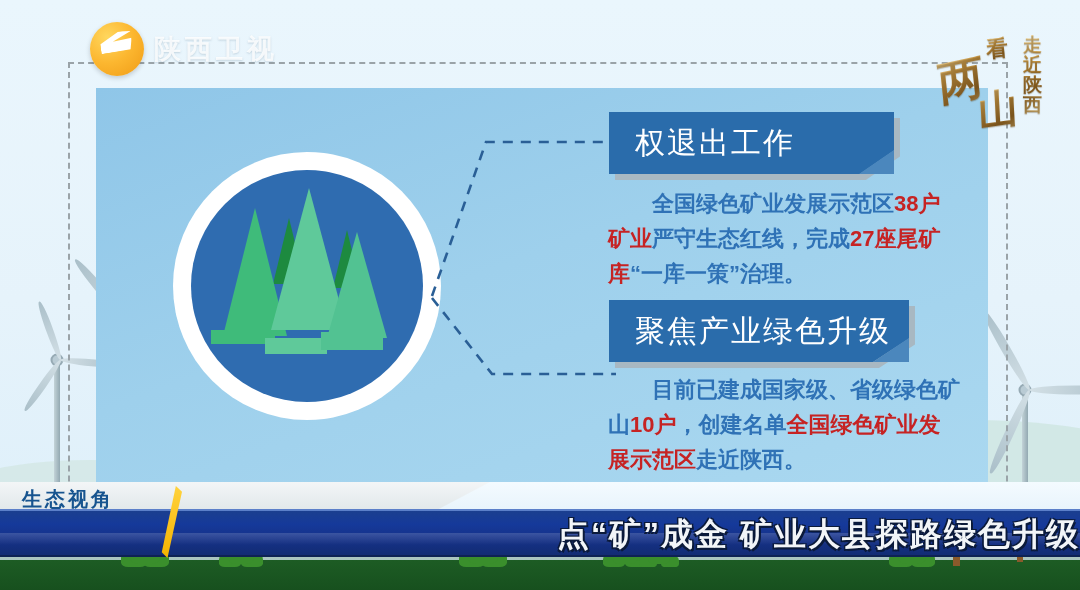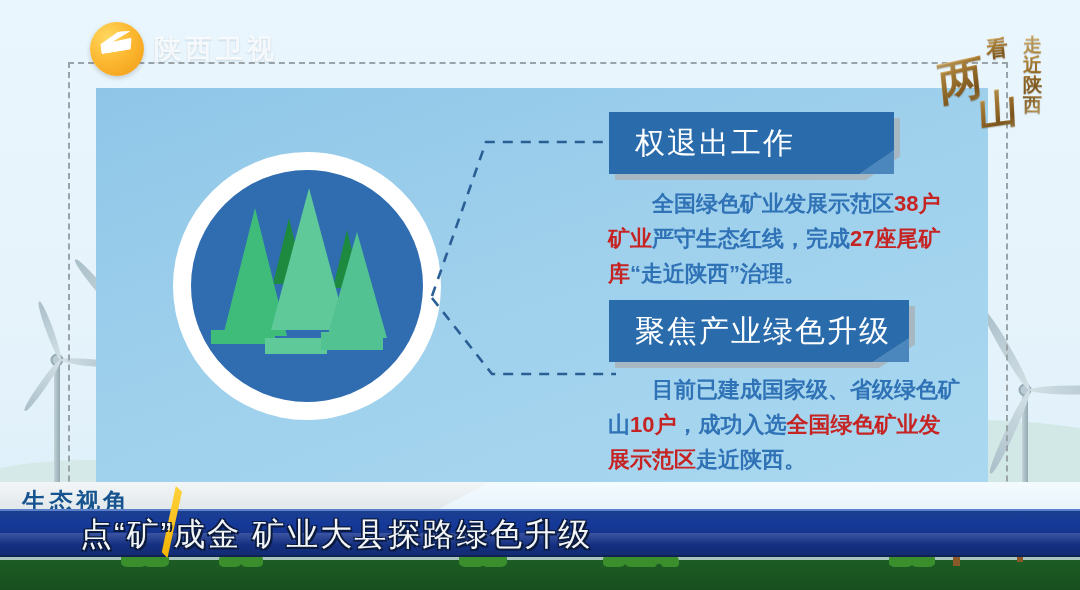--- a/index.html
+++ b/index.html
@@ -212,21 +212,21 @@
   .gm-col   { left: 86px; top: 10px; font-size: 19px; line-height: 20px; width: 22px; text-align: right; }
 
   
   .lt-gray {
     position: absolute; left: 0; top: 482px; width: 490px; height: 31px;
     background: linear-gradient(180deg,#f3f6f7 0%,#dfe6e9 100%);
     clip-path: polygon(0 0, 100% 0, 88% 100%, 0 100%);
   }
   .lt-gray-label {
     position: absolute; left: 22px; top: 486px;
-    font-size: 24px; font-weight: 700; letter-spacing: 3px;
+    font-size: 20px; font-weight: 700; letter-spacing: 3px;
     color: #17548f;
   }
   .lt-white {
     position: absolute; left: 150px; top: 482px; right: 0; height: 31px;
     background: linear-gradient(180deg,#f4fbff 0%,#e7f3fb 100%);
   }
   .lt-bar {
     position: absolute; left: 0; top: 509px; right: 0; height: 48px;
     background: linear-gradient(180deg,#1b3f8f 0%,#15399a 30%,#16328a 60%,#122c74 100%);
     border-top: 2px solid #5b7fc9;
@@ -242,22 +242,22 @@
     color: #ffffff;
     text-shadow: 2px 2px 0 #123, -1px -1px 0 #123, 1px -1px 0 #123, -1px 1px 0 #123;
   }
   .lt-slash {
     position: absolute; left: 160px; top: 486px; width: 22px; height: 72px;
     background: linear-gradient(180deg,#ffd23d 0%,#f5b400 100%);
     clip-path: polygon(72% 0, 100% 8%, 34% 100%, 8% 92%);
   }
   .lt-title {
     position: absolute; left: 0; right: 0; top: 513px;
-    text-align: left;
-    font-size: 32px; font-weight: 400; letter-spacing: 2px;
+    text-align: right;
+    font-size: 32px; font-weight: 700; letter-spacing: 2px;
     color: #f2f5f8;
     text-shadow: 2px 2px 0 #0b1a3a, -1.5px -1.5px 0 #0b1a3a, 1.5px -1.5px 0 #0b1a3a, -1.5px 1.5px 0 #0b1a3a;
     padding-left: 80px;
   }
 </style>
 </head>
 <body>
 
 <div id="stage">
 
@@ -399,31 +399,31 @@
     <path d="M 2 18 L 62 94 L 186 94"></path>
   </svg>
 
   <div class="callout-shadow" style="left:615px; top:118px; width:285px; height:62px;"></div>
   <div class="callout" style="left:609px; top:112px; width:285px; height:62px;">
     <span>权退出工作</span>
   </div>
   <div class="callout-fold" style="left:859px; top:150px; width:35px; height:24px;"></div>
 
   <p class="para" style="left:608px; top:186px;">
-    <span>全国绿色矿业发展示范区</span><span class="hl">38户矿业</span><span>严守生态红线，完成</span><span class="hl">27座尾矿库</span><span>“走近陕西”治理。</span>
+    <span>全国绿色矿业发展示范区</span><span class="hl">38户矿业</span><span>严守生态红线，完成</span><span class="hl">27座尾矿库</span><span>“一库一策”治理。</span>
   </p>
 
   <div class="callout-shadow" style="left:615px; top:306px; width:300px; height:62px;"></div>
   <div class="callout" style="left:609px; top:300px; width:300px; height:62px;">
     <span>聚焦产业绿色升级</span>
   </div>
   <div class="callout-fold" style="left:873px; top:338px; width:36px; height:24px;"></div>
 
   <p class="para" style="left:608px; top:372px;">
-    <span>目前已建成国家级、省级绿色矿山</span><span class="hl">10户</span><span>，成功入选</span><span class="hl">全国绿色矿业发展示范区</span><span>走近陕西。</span>
+    <span>目前已建成国家级、省级绿色矿山</span><span class="hl">10户</span><span>，创建名单</span><span class="hl">全国绿色矿业发展示范区</span><span>走近陕西。</span>
   </p>
 
   <div class="logo-wrap">
     <div class="logo-ball">
       <div class="swoosh"></div>
     </div>
     <div class="logo-text">陕西卫视</div>
   </div>
 
   <div class="gold-mark">

